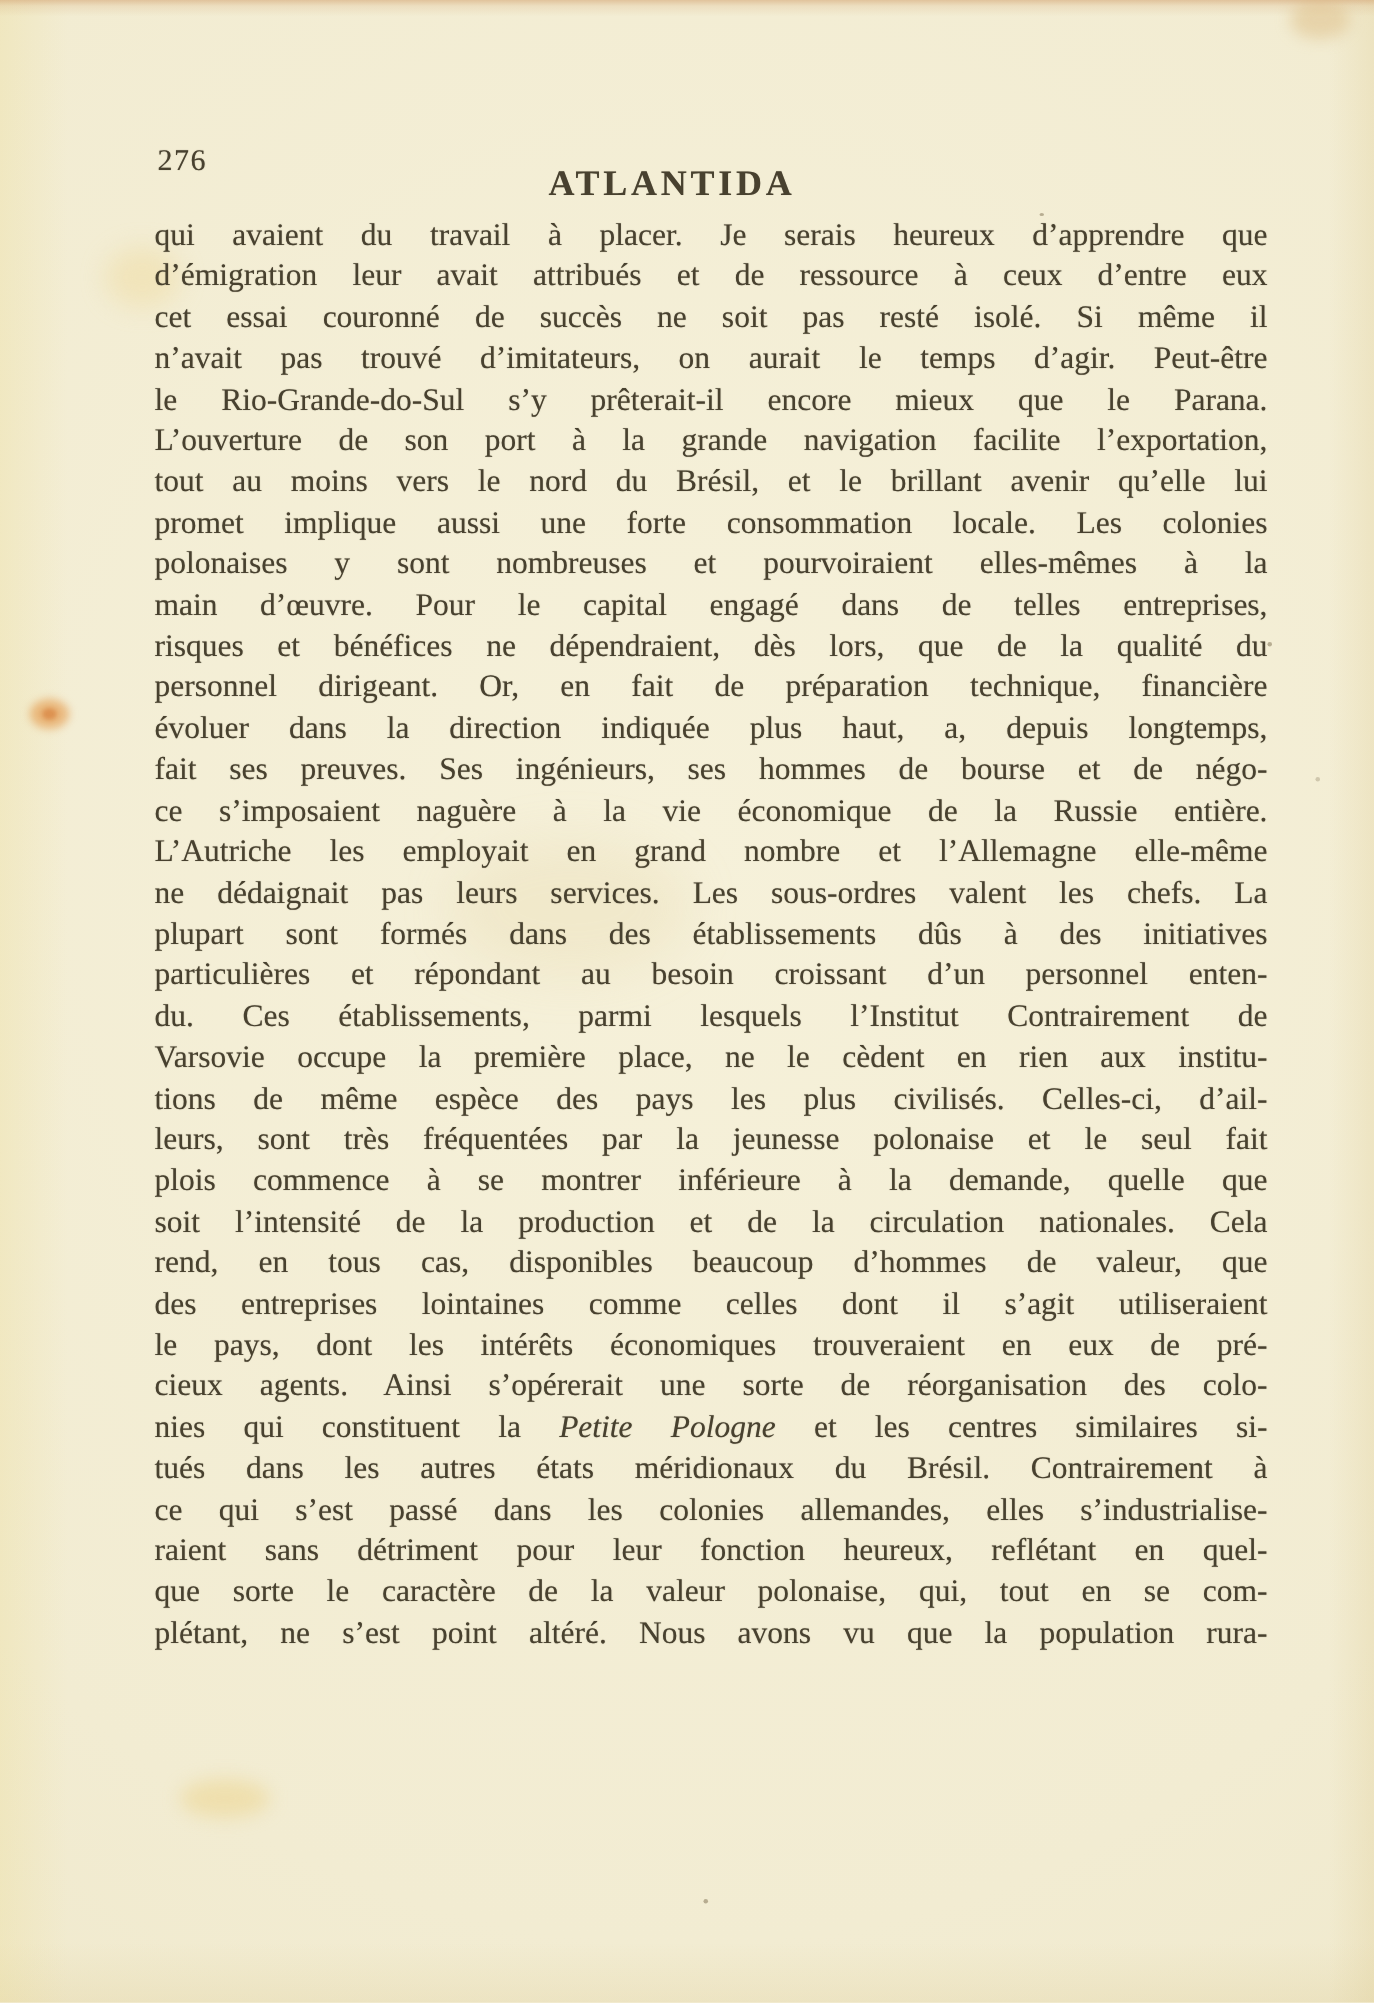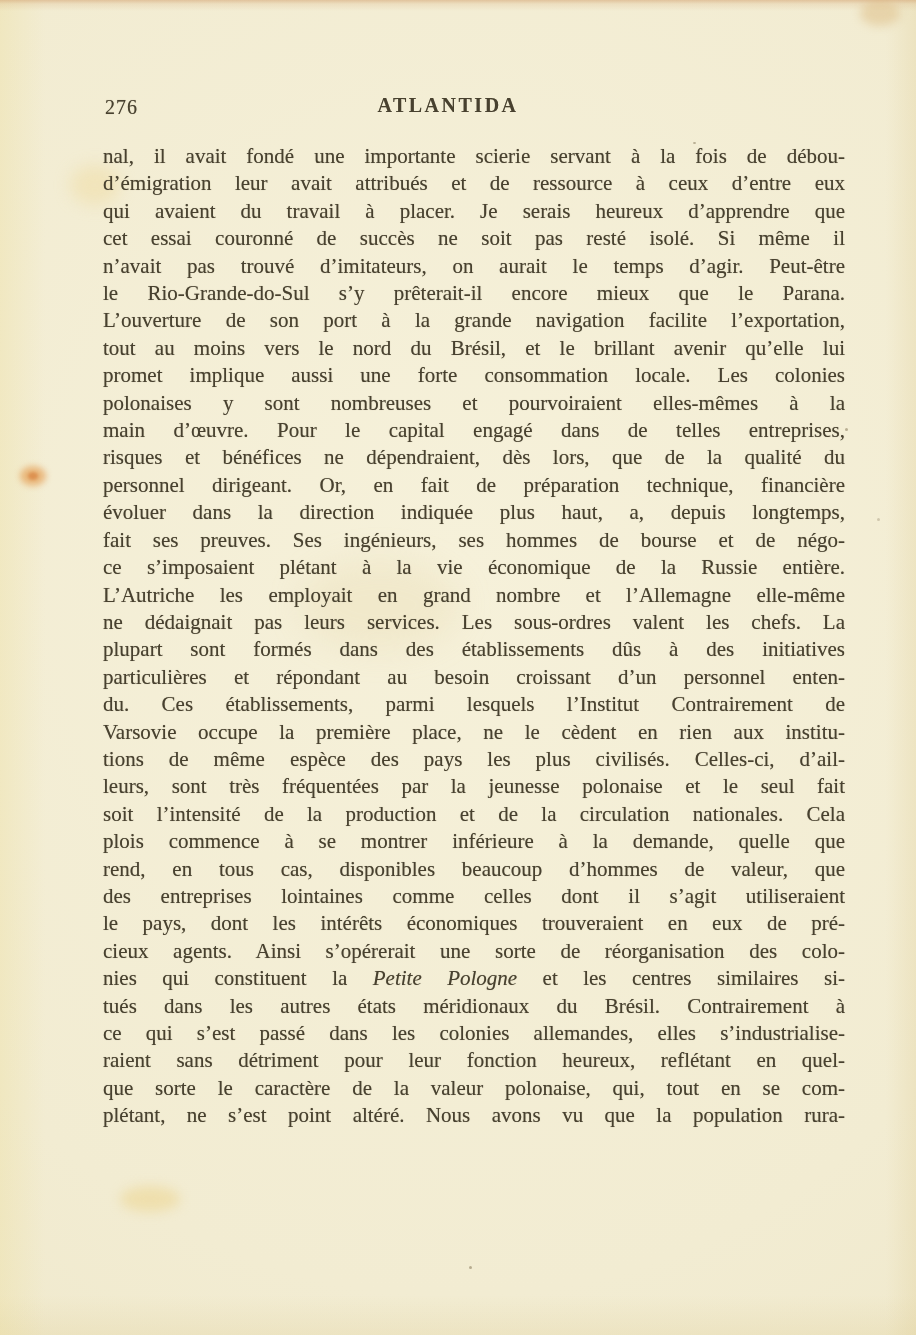--- a/index.html
+++ b/index.html
@@ -41,22 +41,22 @@
   .header{
     position:absolute;left:103px;top:94px;width:742px;height:26px;
     color:var(--ink);
   }
   .page-number{
     position:absolute;left:2px;top:2px;
     font-size:20px;letter-spacing:1px;
     text-shadow:0 0 0.7px rgba(72,65,47,0.55);
   }
   .running-title{
-    position:absolute;left:345px;top:0;transform:translateX(-50%);
-    font-size:20px;font-weight:bold;letter-spacing:2.5px;
+    position:absolute;left:345px;top:16px;transform:translateX(-50%);
+    font-size:24px;font-weight:bold;letter-spacing:2.5px;
     text-shadow:0 0 0.5px rgba(72,65,47,0.4);
     white-space:nowrap;
   }
   .text-block{
     position:absolute;left:103px;top:143px;width:742px;
   }
   .line{
     font-size:21px;
     line-height:27.42px;
     height:27.42px;
@@ -84,46 +84,45 @@
   <div class="speck s2"></div>
   <div class="speck s4"></div>
   <div class="speck s5"></div>
 
   <div class="header">
     <span class="page-number">276</span>
     <span class="running-title">ATLANTIDA</span>
   </div>
 
   <div class="text-block" id="text-block">
-      <div class="line">nal, il avait fondé une importante scierie servant à la fois de débou-</div>
+      <div class="line">qui avaient du travail à placer. Je serais heureux d’apprendre que</div>
       <div class="line">d’émigration leur avait attribués et de ressource à ceux d’entre eux</div>
-      <div class="line">qui avaient du travail à placer. Je serais heureux d’apprendre que</div>
       <div class="line">cet essai couronné de succès ne soit pas resté isolé. Si même il</div>
       <div class="line">n’avait pas trouvé d’imitateurs, on aurait le temps d’agir. Peut-être</div>
       <div class="line">le Rio-Grande-do-Sul s’y prêterait-il encore mieux que le Parana.</div>
       <div class="line">L’ouverture de son port à la grande navigation facilite l’exportation,</div>
       <div class="line">tout au moins vers le nord du Brésil, et le brillant avenir qu’elle lui</div>
       <div class="line">promet implique aussi une forte consommation locale. Les colonies</div>
       <div class="line">polonaises y sont nombreuses et pourvoiraient elles-mêmes à la</div>
       <div class="line">main d’œuvre. Pour le capital engagé dans de telles entreprises,</div>
       <div class="line">risques et bénéfices ne dépendraient, dès lors, que de la qualité du</div>
       <div class="line">personnel dirigeant. Or, en fait de préparation technique, financière</div>
       <div class="line">évoluer dans la direction indiquée plus haut, a, depuis longtemps,</div>
       <div class="line">fait ses preuves. Ses ingénieurs, ses hommes de bourse et de négo-</div>
-      <div class="line">ce s’imposaient plétant à la vie économique de la Russie entière.</div>
+      <div class="line">ce s’imposaient naguère à la vie économique de la Russie entière.</div>
       <div class="line">L’Autriche les employait en grand nombre et l’Allemagne elle-même</div>
       <div class="line">ne dédaignait pas leurs services. Les sous-ordres valent les chefs. La</div>
       <div class="line">plupart sont formés dans des établissements dûs à des initiatives</div>
       <div class="line">particulières et répondant au besoin croissant d’un personnel enten-</div>
       <div class="line">du. Ces établissements, parmi lesquels l’Institut Contrairement de</div>
       <div class="line">Varsovie occupe la première place, ne le cèdent en rien aux institu-</div>
       <div class="line">tions de même espèce des pays les plus civilisés. Celles-ci, d’ail-</div>
       <div class="line">leurs, sont très fréquentées par la jeunesse polonaise et le seul fait</div>
+      <div class="line">plois commence à se montrer inférieure à la demande, quelle que</div>
       <div class="line">soit l’intensité de la production et de la circulation nationales. Cela</div>
-      <div class="line">plois commence à se montrer inférieure à la demande, quelle que</div>
       <div class="line">rend, en tous cas, disponibles beaucoup d’hommes de valeur, que</div>
       <div class="line">des entreprises lointaines comme celles dont il s’agit utiliseraient</div>
       <div class="line">le pays, dont les intérêts économiques trouveraient en eux de pré-</div>
       <div class="line">cieux agents. Ainsi s’opérerait une sorte de réorganisation des colo-</div>
       <div class="line"><span>nies qui constituent la </span><span class="it">Petite Pologne</span><span> et les centres similaires si-</span></div>
       <div class="line">tués dans les autres états méridionaux du Brésil.  Contrairement à</div>
       <div class="line">ce qui s’est passé dans les colonies allemandes, elles s’industrialise-</div>
       <div class="line">raient sans détriment pour leur fonction heureux, reflétant en quel-</div>
       <div class="line">que sorte le caractère de la valeur polonaise, qui, tout en se com-</div>
       <div class="line">plétant, ne s’est point altéré. Nous avons vu que la population rura-</div>

